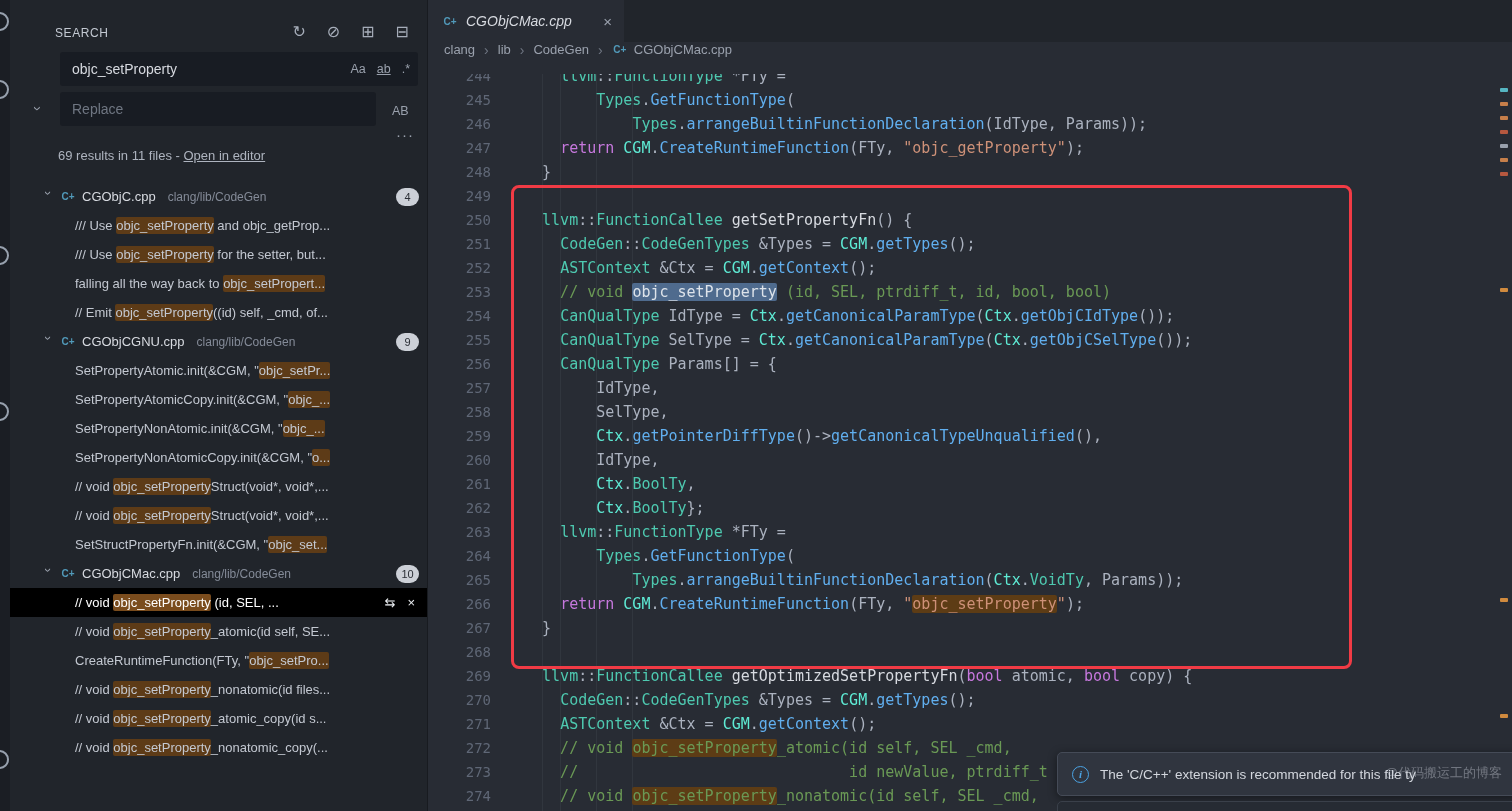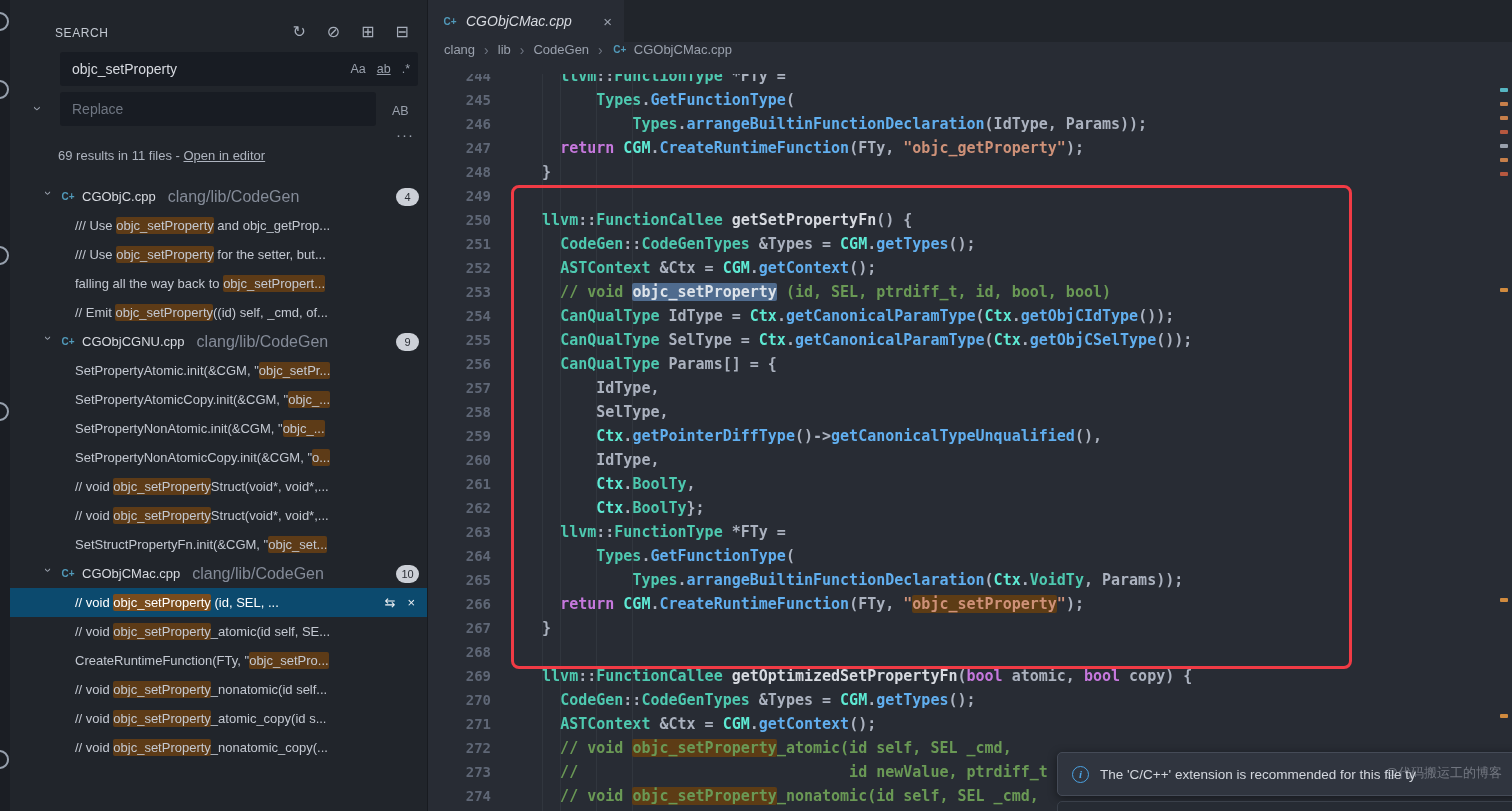--- a/index.html
+++ b/index.html
@@ -29,42 +29,42 @@
   .replace-all-btn{position:absolute;left:382px;top:104px;color:#9aa1ad;font-size:12.5px;cursor:pointer;}
   .more-btn{position:absolute;left:386px;top:126px;color:#9aa1ad;font-size:15px;letter-spacing:1px;cursor:pointer;}
   .summary{position:absolute;left:48px;top:148px;font-size:13px;color:#aeb4bf;white-space:nowrap;}
   .summary a{color:#aeb4bf;text-decoration:underline;cursor:pointer;}
   .results{position:absolute;top:182px;left:0;right:0;bottom:0;overflow:hidden;font-size:13px;}
   .row{height:29px;display:flex;align-items:center;white-space:nowrap;overflow:hidden;padding-right:8px;}
   .file-row{padding-left:33px;gap:6px;cursor:pointer;}
   .file-chev{color:#9aa1ad;transform:rotate(90deg);font-size:13px;width:11px;display:inline-block;}
   .cpp-ico{color:#519aba;font-weight:700;font-size:10px;width:16px;text-align:center;flex:none;}
   .fname{color:#d7dae0;}
-  .fpath{color:#848b98;font-size:16px;margin-left:6px;overflow:hidden;}
+  .fpath{color:#848b98;font-size:12px;margin-left:6px;overflow:hidden;}
   .badge{margin-left:auto;background:#ccd0d7;color:#2a2e35;border-radius:10px;min-width:13px;height:18px;
          line-height:18px;text-align:center;font-size:11px;padding:0 5px;flex:none;}
   .res-row{padding-left:65px;color:#c3c8d1;cursor:pointer;}
   .res-row .m{background:#5d3b17;border-radius:2px;padding:1px 0;}
-  .res-row.sel{background:#0c4a6e;color:#fff;}
+  .res-row.sel{background:#000000;color:#fff;}
   .res-row.sel .m{background:#7a4c1d;color:#fff;}
   .sel-actions{margin-left:auto;display:flex;gap:12px;color:#eceff3;font-size:13px;flex:none;padding-right:4px;}
   .sel-actions span{cursor:pointer;}
 
   
   .editor{position:absolute;left:427px;top:0;right:0;height:100%;background:#282c34;border-left:1px solid #181b20;box-sizing:border-box;}
   .tabbar{height:42px;background:#21252b;display:flex;}
   .tab{display:flex;align-items:center;gap:8px;background:#282c34;padding:0 12px 0 14px;width:196px;
        box-sizing:border-box;color:#d7dae0;font-size:14px;cursor:pointer;}
   .tab-title{font-style:italic;white-space:nowrap;}
   .tab-close{margin-left:auto;color:#9aa1ad;font-size:15px;cursor:pointer;}
   .breadcrumbs{height:32px;display:flex;align-items:flex-start;gap:9px;padding-left:16px;font-size:13px;color:#9aa1ad;}
   .crumb{cursor:pointer;white-space:nowrap;display:flex;align-items:center;gap:6px;}
   .crumb-sep{color:#6f7682;font-size:14px;}
 
-  .code-area{position:absolute;top:74px;left:0;right:0;bottom:0;overflow:hidden;font-weight:bold;}
+  .code-area{position:absolute;top:74px;left:0;right:0;bottom:0;overflow:hidden;}
   .code-inner{position:relative;margin-top:-10px;font-family:"DejaVu Sans Mono",monospace;
               font-size:15px;line-height:24px;}
   .gutter{position:absolute;left:0;top:0;width:63px;text-align:right;color:#5f6776;font-size:14px;user-select:none;}
   .gutter div{height:24px;cursor:pointer;}
   .code-lines{margin-left:96px;white-space:pre;}
   .code-line{height:24px;cursor:text;}
   .guide{position:absolute;top:0;bottom:0;width:1px;background:rgba(171,178,191,.08);}
 
   .c-pl{color:#abb2bf}.c-ty{color:#4ec9b0}.c-fn{color:#61afef}.c-df{color:#d7dae0}
   .c-kw{color:#c678dd}.c-str{color:#ce9178}.c-cm{color:#6a9955}.c-obj{color:#5eead4}
@@ -195,21 +195,21 @@
           <span>×</span>
         </span>
       </div>
       <div class="row res-row">
         <span class="res-text"><span>// void </span><span class="m">objc_setProperty</span><span>_atomic(id self, SE...</span></span>
       </div>
       <div class="row res-row">
         <span class="res-text"><span>CreateRuntimeFunction(FTy, "</span><span class="m">objc_setPro...</span></span>
       </div>
       <div class="row res-row">
-        <span class="res-text"><span>// void </span><span class="m">objc_setProperty</span><span>_nonatomic(id self...</span></span>
+        <span class="res-text"><span>// void </span><span class="m">objc_setProperty</span><span>_nonatomic(id files...</span></span>
       </div>
       <div class="row res-row">
         <span class="res-text"><span>// void </span><span class="m">objc_setProperty</span><span>_atomic_copy(id s...</span></span>
       </div>
       <div class="row res-row">
         <span class="res-text"><span>// void </span><span class="m">objc_setProperty</span><span>_nonatomic_copy(...</span></span>
       </div>
     </div>
 </aside>
 

